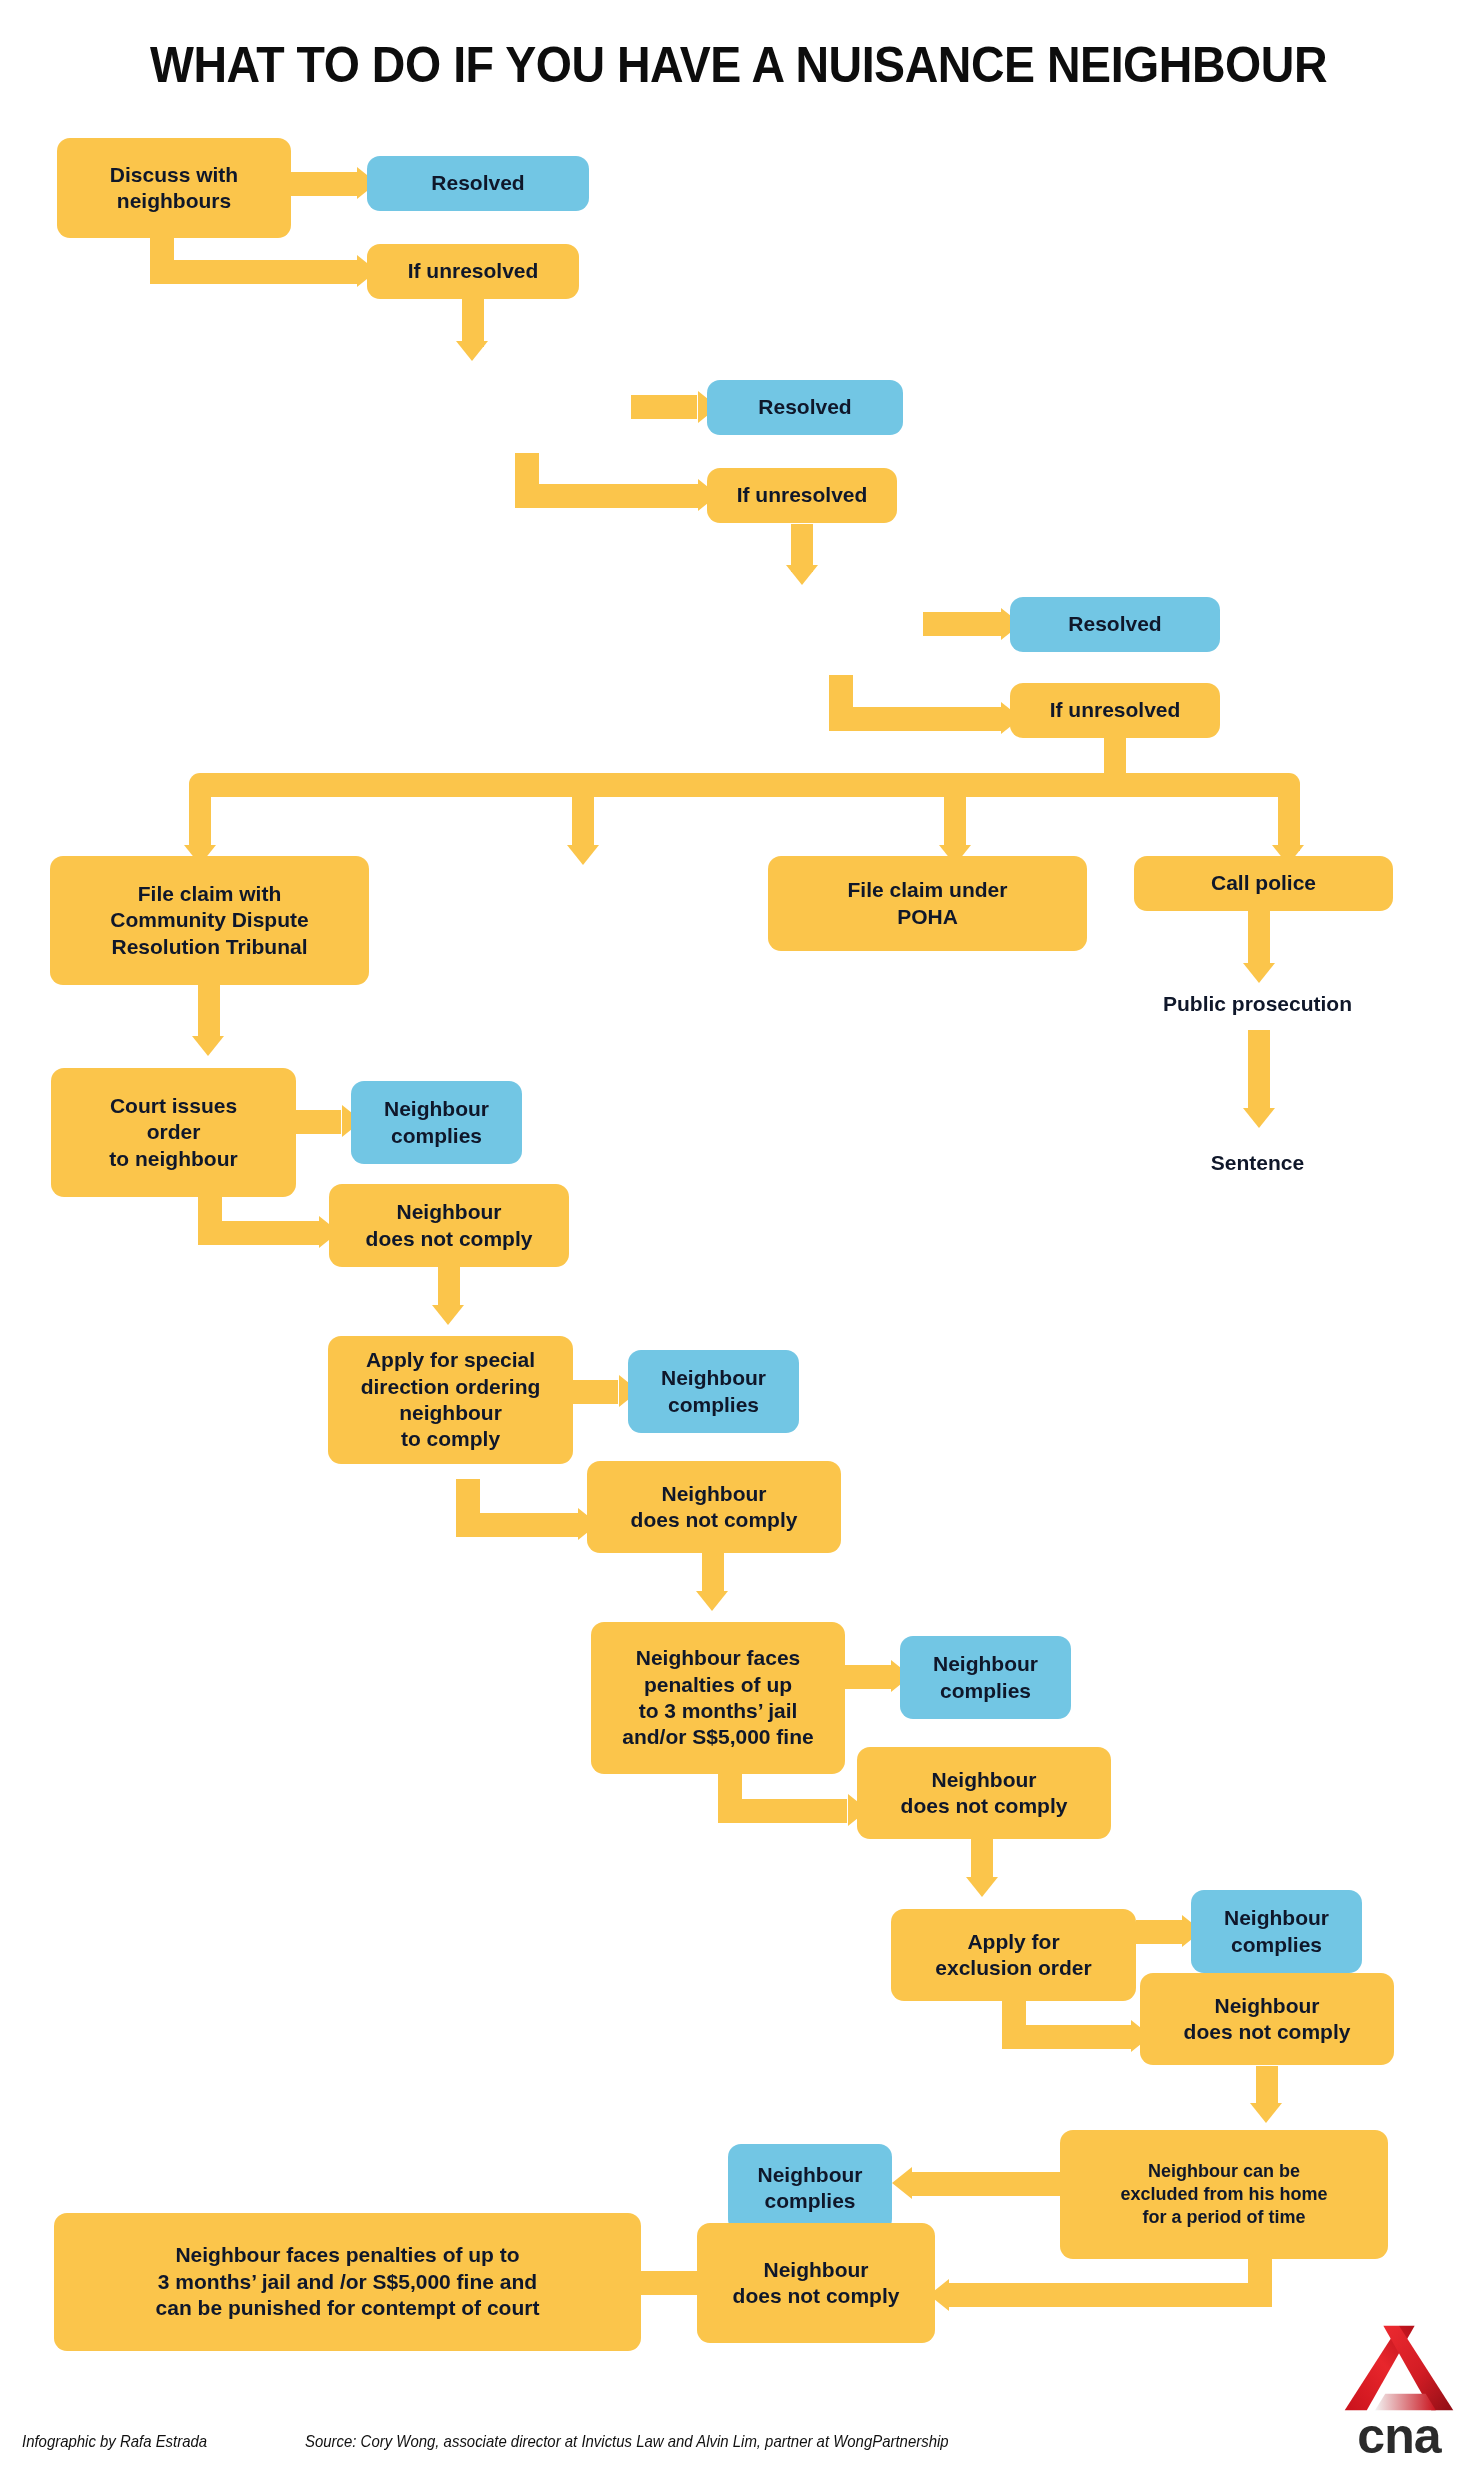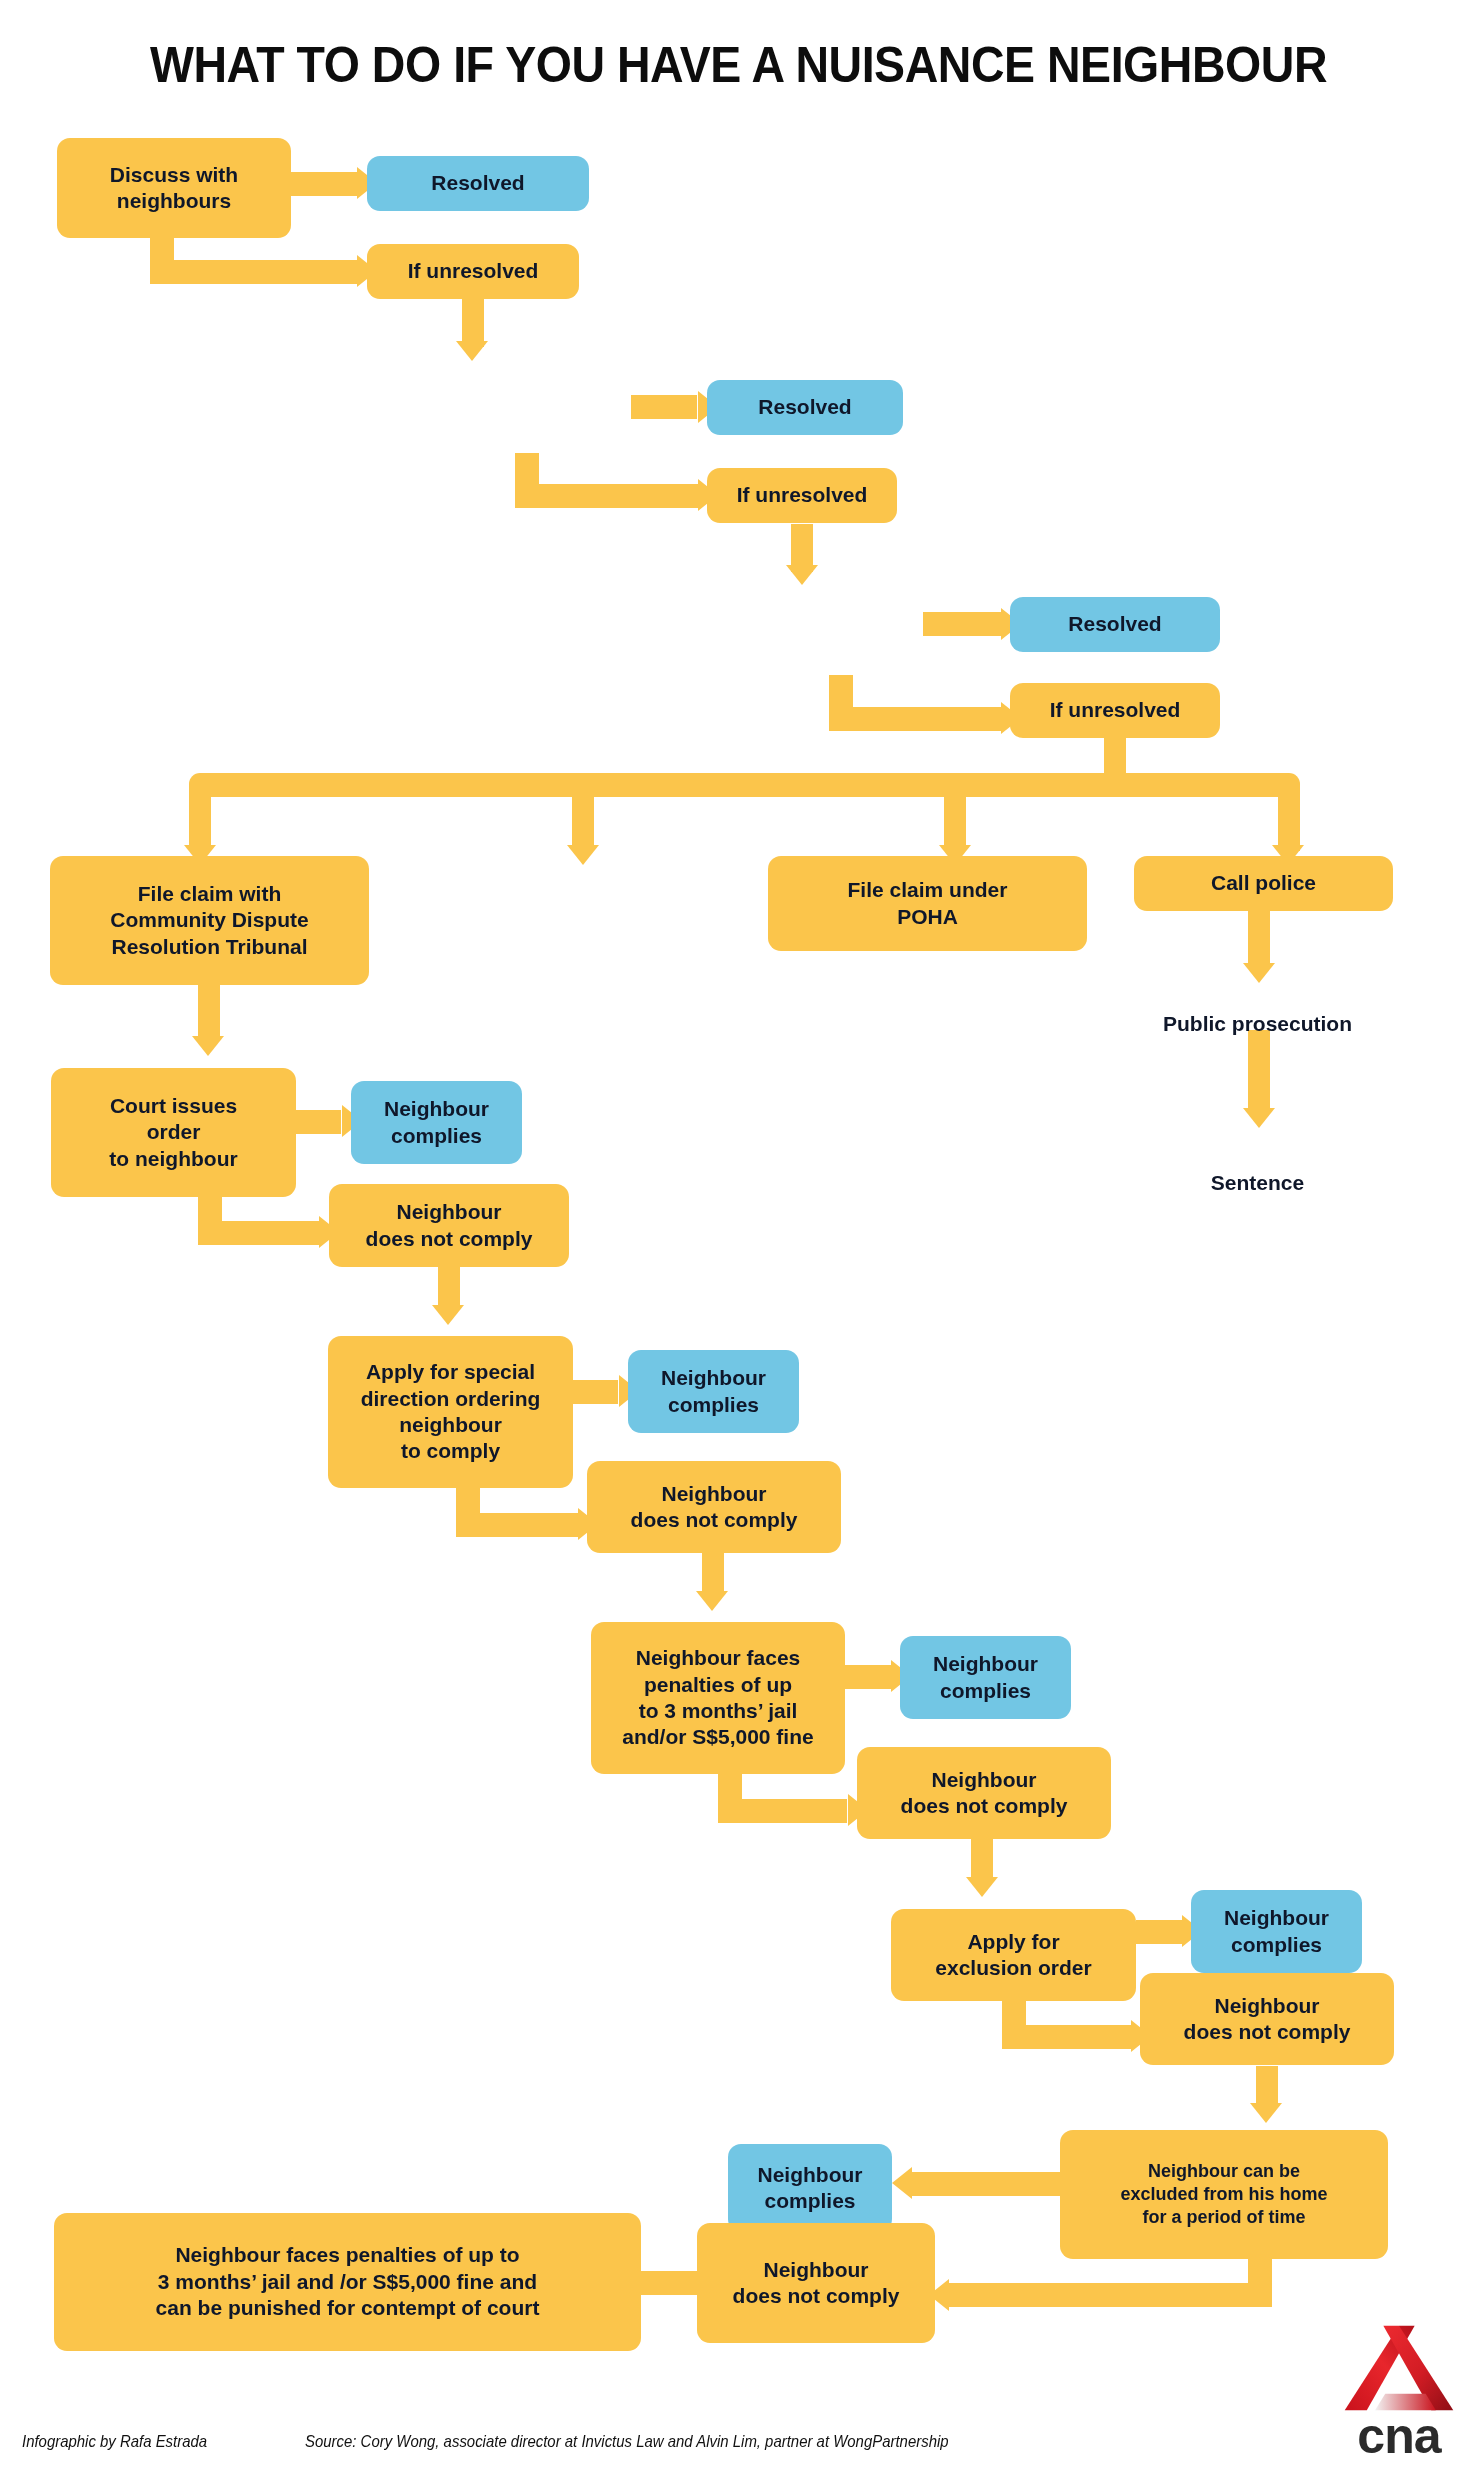--- a/index.html
+++ b/index.html
@@ -34,21 +34,21 @@
     text-align:center;
     font-weight:bold;
     color:#0f172a;
     line-height:1.26;
     padding:3.7px 9.2px;
     z-index:3;
     white-space:pre-line;
   }
   .node.yellow{background:#FBC54B;}
   .node.blue{background:#72C6E4;}
-  .node.plain{background:transparent;font-size:20.3px;border-radius:0;margin-top:20px;}
+  .node.plain{background:transparent;font-size:20.3px;border-radius:0;}
 
   
   .bar{position:absolute;background:#FBC54B;z-index:1;}
   .bar.rt{border-top-right-radius:11px;}
   .bar.lt{border-top-left-radius:11px;}
   .bar.rb{border-bottom-right-radius:11px;}
   .bar.lb{border-bottom-left-radius:11px;}
 
   .tri{position:absolute;width:0;height:0;z-index:2;}
   .tri.right{border-top:16.6px solid transparent;border-bottom:16.6px solid transparent;border-left:20.3px solid #FBC54B;}
@@ -162,21 +162,21 @@
 
   <div class="bar lb" style="left:198px;top:1172px;width:24px;height:57px;"></div>
   <div class="bar" style="left:198px;top:1205px;width:122px;height:24px;"></div>
   <div class="tri right" style="left:319px;top:1200px;"></div>
   <div class="node yellow" style="left:329px;top:1168px;width:240px;height:83px;font-size:21px;">Neighbour
 does not comply</div>
 
   <div class="bar" style="left:438px;top:1251px;width:22px;height:42px;"></div>
   <div class="tri down" style="left:432px;top:1289px;"></div>
 
-  <div class="node yellow" style="left:328px;top:1320px;width:245px;height:152px;font-size:21px;">Apply for special
+  <div class="node yellow" style="left:328px;top:1320px;width:245px;height:128px;font-size:21px;">Apply for special
 direction ordering
 neighbour
 to comply</div>
 
   <div class="bar" style="left:572px;top:1364px;width:46px;height:24px;"></div>
   <div class="tri right" style="left:619px;top:1359px;"></div>
   <div class="node blue" style="left:628px;top:1334px;width:171px;height:83px;font-size:21px;">Neighbour
 complies</div>
 
   <div class="bar lb" style="left:456px;top:1463px;width:24px;height:57px;"></div>

